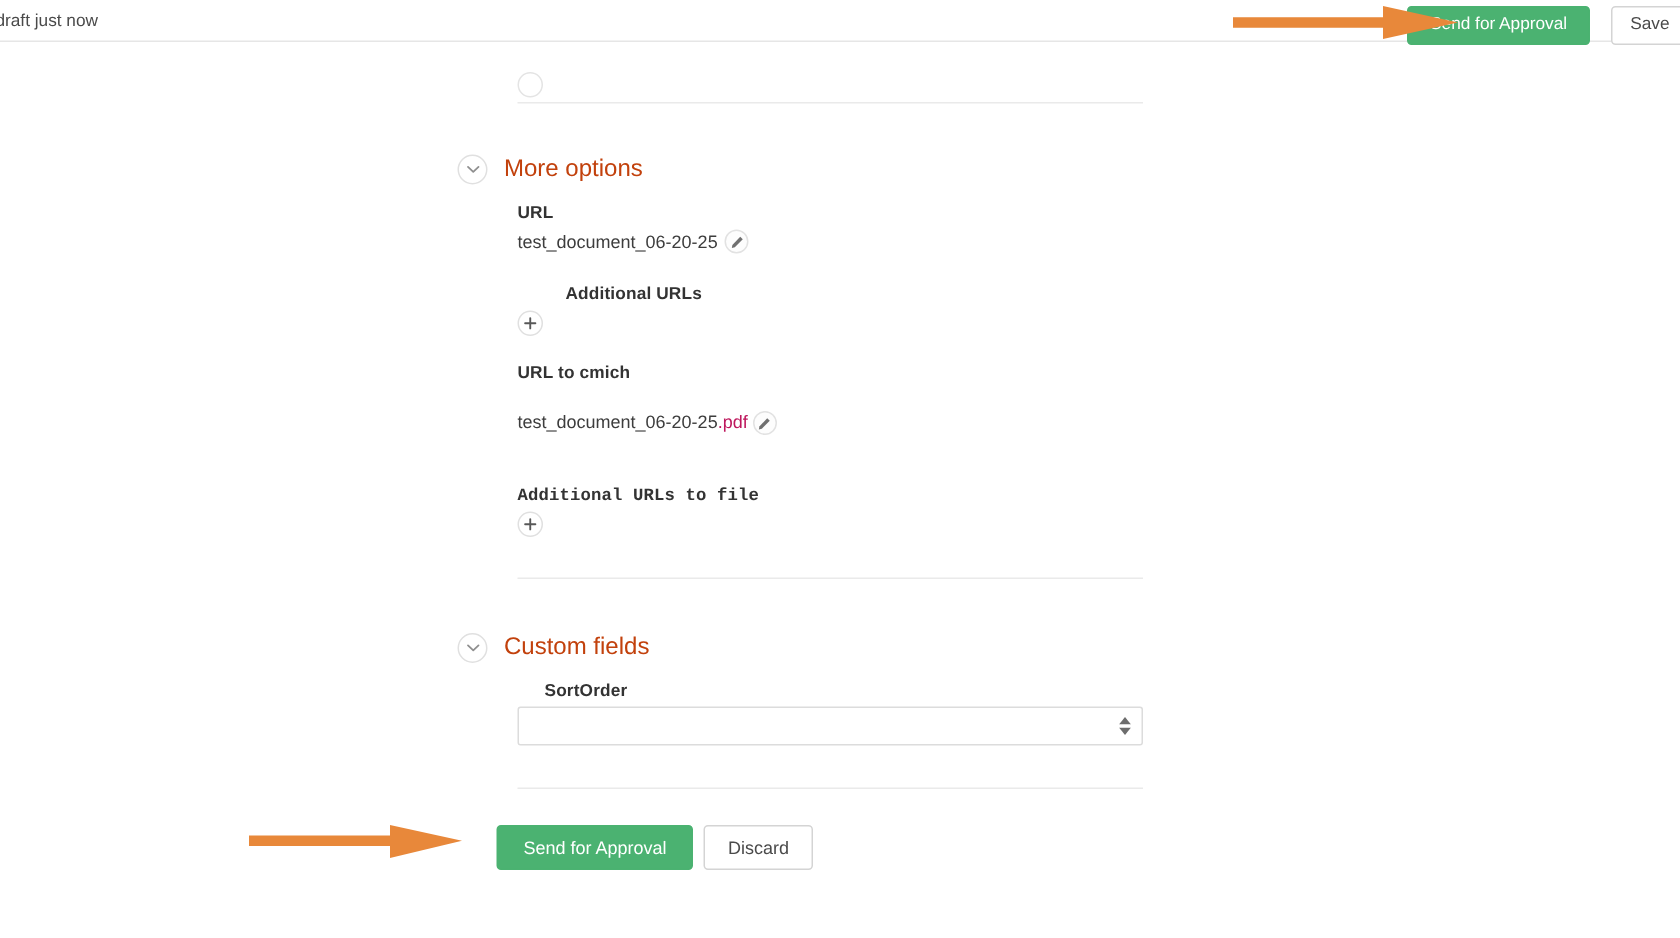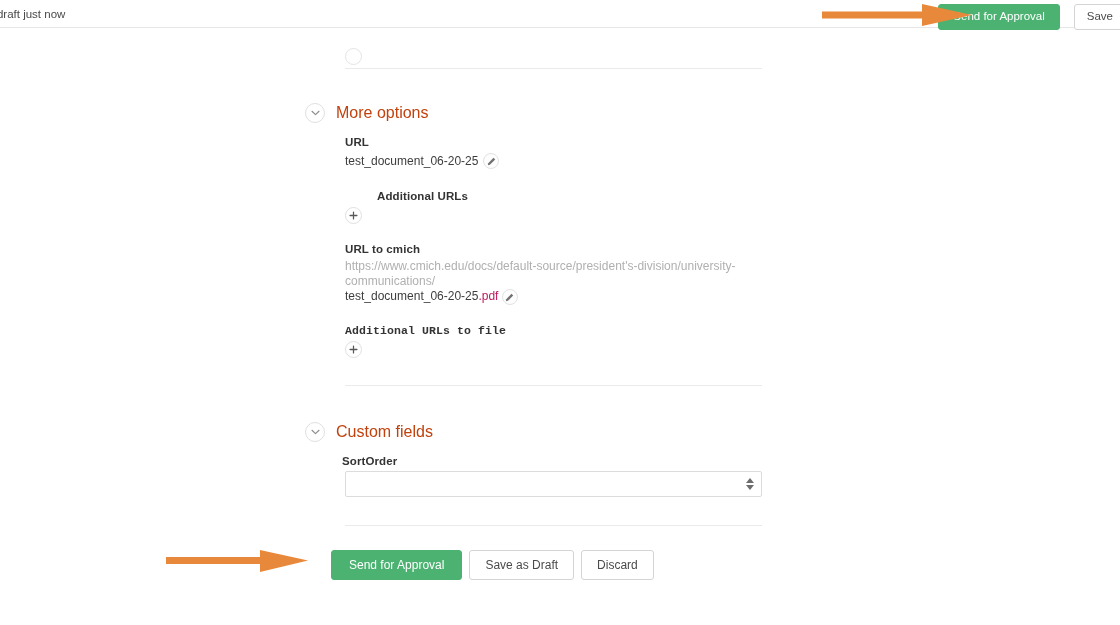--- a/index.html
+++ b/index.html
@@ -283,21 +283,21 @@
   <div class="plus-btn" style="left:345px; top:179px;">
     <span>
       <svg width="9" height="9" viewBox="0 0 10 10">
           <path d="M5 1.2 V8.8 M1.2 5 H8.8" stroke="#585858" stroke-width="1.4" stroke-linecap="round"></path>
         </svg>
     </span>
   </div>
 
   <div class="field-label" style="left:345px; top:215px;">URL to cmich</div>
   <div class="url-block" style="left:345px; top:231px;">
-    <span class="url-prefix">https://www.cmich.edu/docs/default-source/president's-division/university-communications/</span><br>
+    <br>
     <span class="url-name">test_document_06-20-25</span><span class="url-ext">.pdf</span>
     <span class="icon-circle">
       <svg width="9" height="9" viewBox="0 0 10 10">
           <path d="M7.2 0.9 L9.1 2.8 L3.2 8.7 L1 9.2 L1.4 7 Z" fill="#707070"></path>
         </svg>
     </span>
   </div>
 
   <div class="field-label" style="left:345px; top:296px;font-family:Liberation Mono, monospace;">Additional URLs to file</div>
   <div class="plus-btn" style="left:345px; top:313px;">
@@ -312,33 +312,32 @@
 
   <div class="section-head" style="left:305px; top:394px;">
     <span class="chev-btn">
       <svg width="9" height="6" viewBox="0 0 9 6">
           <path d="M1 1.3 L4.5 4.6 L8 1.3" stroke="#8f8f8f" stroke-width="1.2" fill="none" stroke-linecap="round" stroke-linejoin="round"></path>
         </svg>
     </span>
     <span class="section-title">Custom fields</span>
   </div>
 
-  <div class="field-label" style="left:342px; top:427px;">SortOrder</div>
+  <div class="field-label" style="left:363px; top:427px;">SortOrder</div>
   <div class="number-input" style="top:443px;">
     <span class="spinner">
       <svg width="8" height="5" viewBox="0 0 8 5">
           <polygon points="4,0 8,5 0,5" fill="#6d6d6d"></polygon>
         </svg>
       <svg width="8" height="5" viewBox="0 0 8 5">
           <polygon points="0,0 8,0 4,5" fill="#6d6d6d"></polygon>
         </svg>
     </span>
   </div>
 
   <div class="divider" style="top:497px;"></div>
 
   <div class="footer-actions">
     <button class="btn btn-primary">Send for Approval</button>
-    <button class="btn">Save as Draft</button>
     <button class="btn">Discard</button>
   </div>
 
 </div>
 
 </body></html>

